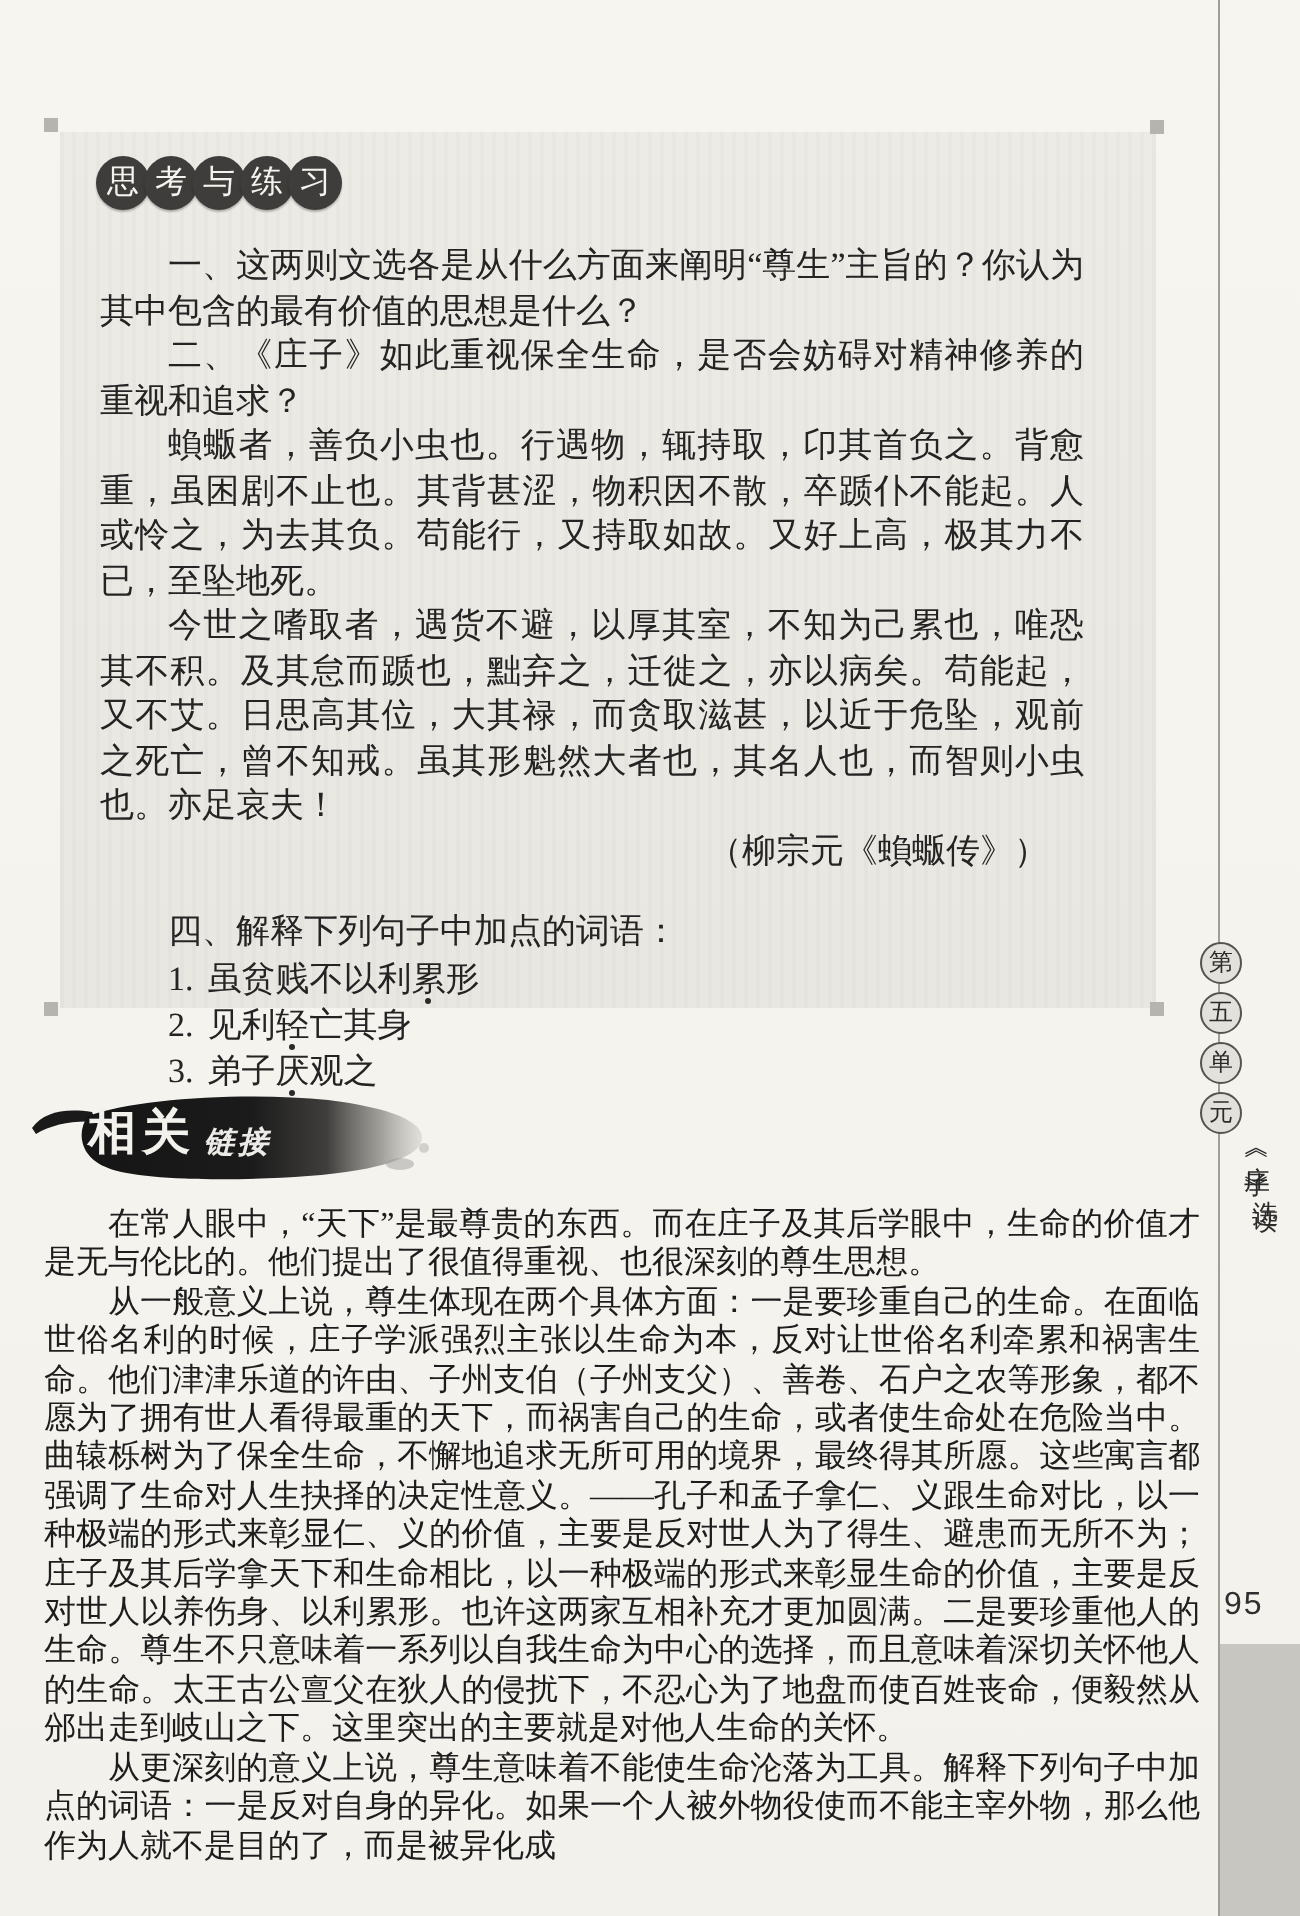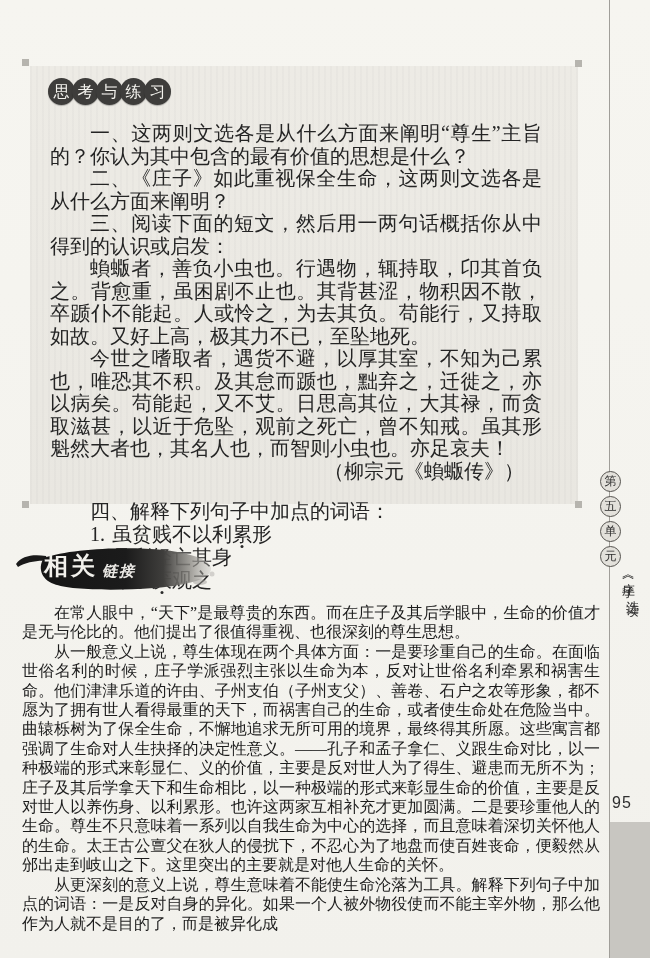--- a/index.html
+++ b/index.html
@@ -24,21 +24,21 @@
 
   .ex-badge{position:absolute; left:18px; top:12px; display:flex;}
   .badge-char{
     width:27px; height:27px; border-radius:50%; background:#3e3d3b;
     color:#f4f3ee; font-size:16px; line-height:27px; text-align:center;
     margin-right:-3px; box-shadow:0 1px 1px rgba(0,0,0,0.25);
   }
 
   .ex-content{
     position:absolute; left:20px; top:56px; width:492px;
-    font-size:20px; line-height:22.5px; color:#242424; text-align:justify;
+    font-size:17px; line-height:22.5px; color:#242424; text-align:justify;
   }
   .ex-content p{margin:0; text-indent:2em;}
   .ex-content .attribution{text-indent:0; text-align:right; padding-right:18px;}
   .ex-content .q4{margin-top:18px;font-family:Liberation Serif, serif;}
   .ex-content .item{line-height:23px;}
   .item-num{margin-right:7px;}
   .em-dot{position:relative;}
   .em-dot::after{
     content:""; position:absolute; left:50%; bottom:-3px; transform:translateX(-50%);
     width:3px; height:3px; border-radius:50%; background:#2a2a2a;
@@ -96,22 +96,21 @@
     <div class="ex-badge">
       <span class="badge-char">思</span>
       <span class="badge-char">考</span>
       <span class="badge-char">与</span>
       <span class="badge-char">练</span>
       <span class="badge-char">习</span>
     </div>
 
     <div class="ex-content">
       <p>一、这两则文选各是从什么方面来阐明“尊生”主旨的？你认为其中包含的最有价值的思想是什么？</p>
-      <p>二、《庄子》如此重视保全生命，这两则文选各是从什么方面来阐明？</p>
-      <p>三、阅读下面的短文，然后用一两句话概括你从中得到的认识或启发：</p>
+      <p>二、《庄子》如此重视保全生命，是否会妨碍对精神修养的重视和追求？</p>
       <p>蝜蝂者，善负小虫也。行遇物，辄持取，卬其首负之。背愈重，虽困剧不止也。其背甚涩，物积因不散，卒踬仆不能起。人或怜之，为去其负。苟能行，又持取如故。又好上高，极其力不已，至坠地死。</p>
       <p>今世之嗜取者，遇货不避，以厚其室，不知为己累也，唯恐其不积。及其怠而踬也，黜弃之，迁徙之，亦以病矣。苟能起，又不艾。日思高其位，大其禄，而贪取滋甚，以近于危坠，观前之死亡，曾不知戒。虽其形魁然大者也，其名人也，而智则小虫也。亦足哀夫！</p>
       <p class="attribution">（柳宗元《蝜蝂传》）</p>
       <p class="q4">四、解释下列句子中加点的词语：</p>
 
       <p class="item">
         <span class="item-num">1.</span><span>虽贫贱不以利</span><span class="em-dot">累</span><span>形</span>
       </p>
       <p class="item">
         <span class="item-num">2.</span><span>见利</span><span class="em-dot">轻</span><span>亡其身</span>

